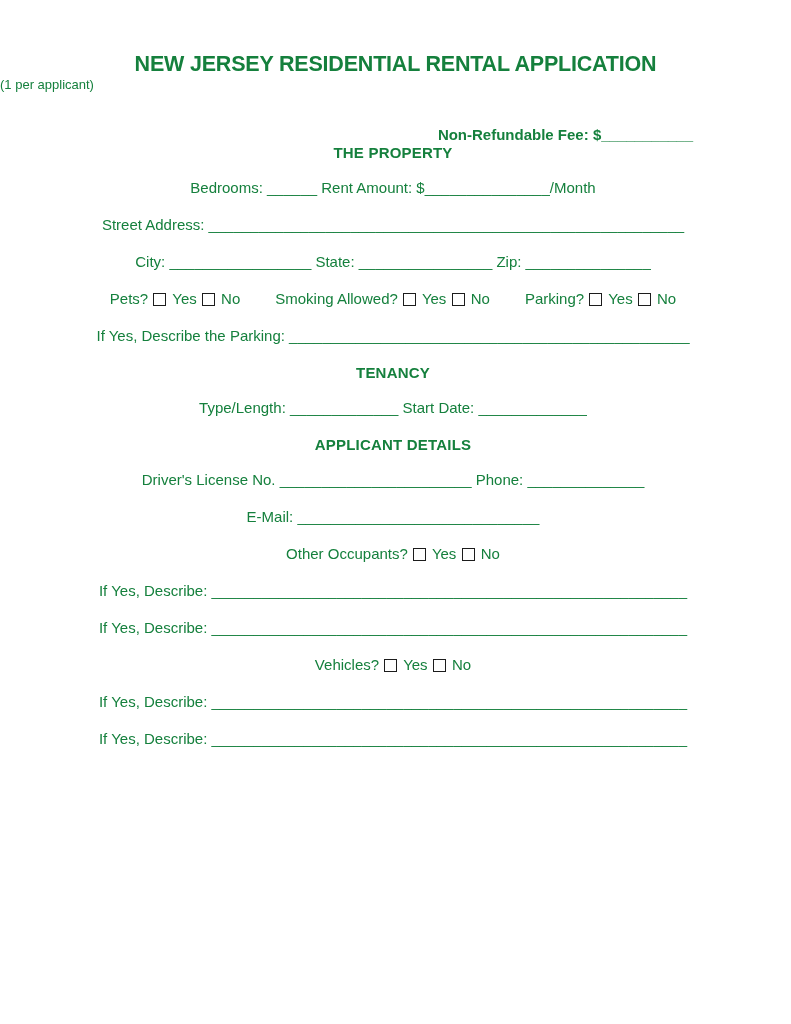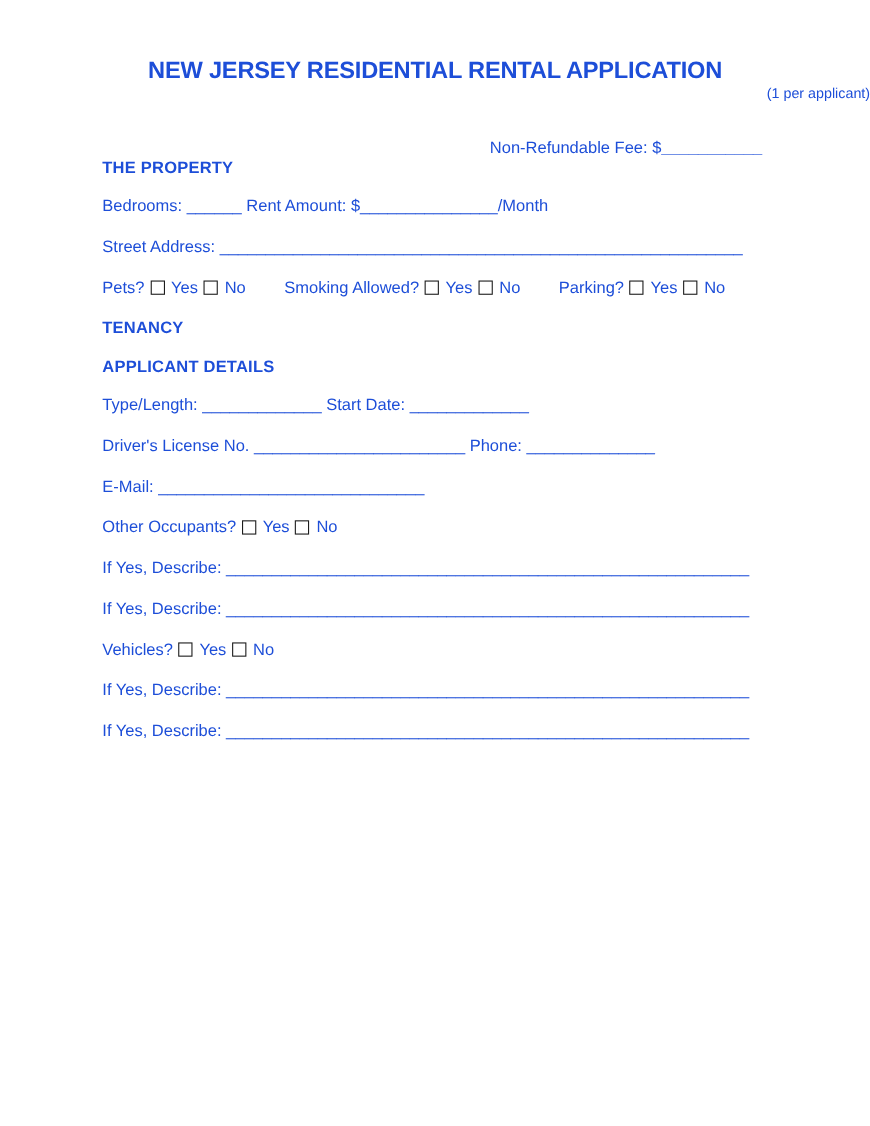--- a/index.html
+++ b/index.html
@@ -3,58 +3,59 @@
 <meta charset="utf-8">
 <style>
   html, body { margin: 0; padding: 0; background: #ffffff; }
   .page {
     position: relative;
     width: 791px;
     height: 752px;
     background: #ffffff;
     overflow: hidden;
     font-family: "Liberation Sans", "DejaVu Sans", sans-serif;
-    color: #1d4ed8;
+    color: #15803d;
   }
   .title {
     margin: 0;
     padding-top: 53px;
     text-align: center;
     font-size: 21.5px;
     line-height: 22px;
     font-weight: bold;
     letter-spacing: -0.2px;
   }
   .subtitle {
     margin-top: 3px;
-    text-align: right;
+    text-align: left;
     font-size: 13px;
     line-height: 14px;
   }
   .content {
     padding: 0 98px 0 93px;
     font-size: 15px;
   }
   .row {
     margin-top: 21px;
     line-height: 16px;
     white-space: nowrap;
+    text-align: center;
   }
   .row.fee {
     margin-top: 35px;
     text-align: right;
     font-weight: bold;
   }
   .fee + .heading { margin-top: 2px; }
   .heading {
     font-weight: bold;
     letter-spacing: 0.2px;
   }
   .heading + .row { margin-top: 19px; }
-  .b { font-weight: normal; }
+  .b { font-weight: bold; }
   .blank { letter-spacing: 0; }
   .cb {
     display: inline-block;
     width: 11px;
     height: 11px;
     border: 1.3px solid #1c1c1c;
     vertical-align: -1.5px;
     margin: 0 2px 0 1px;
     background: #fff;
   }
@@ -78,24 +79,26 @@
 
 <div class="page">
   <h1 class="title">NEW JERSEY RESIDENTIAL RENTAL APPLICATION</h1>
   <div class="subtitle">(1 per applicant)</div>
 
   <div class="content">
       <div class="row fee"><span class="b">Non-Refundable Fee: $</span><span class="blank">___________</span></div>
       <div class="row heading">THE PROPERTY</div>
       <div class="row"><span>Bedrooms: </span><span class="blank">______</span><span> Rent Amount: $</span><span class="blank">_______________</span><span>/Month</span></div>
       <div class="row"><span>Street Address: </span><span class="blank">_________________________________________________________</span></div>
+      <div class="row"><span>City: </span><span class="blank">_________________</span><span> State: </span><span class="blank">________________</span><span> Zip: </span><span class="blank">_______________</span></div>
       <div class="row"><span>Pets? </span><span class="cb"></span><span> Yes </span><span class="cb"></span><span> No</span><span class="gap"></span><span>Smoking Allowed? </span><span class="cb"></span><span> Yes </span><span class="cb"></span><span> No</span><span class="gap"></span><span>Parking? </span><span class="cb"></span><span> Yes </span><span class="cb"></span><span> No</span></div>
+      <div class="row"><span>If Yes, Describe the Parking: </span><span class="blank">________________________________________________</span></div>
       <div class="row heading">TENANCY</div>
+      <div class="row"><span>Type/Length: </span><span class="blank">_____________</span><span> Start Date: </span><span class="blank">_____________</span></div>
       <div class="row heading">APPLICANT DETAILS</div>
-      <div class="row"><span>Type/Length: </span><span class="blank">_____________</span><span> Start Date: </span><span class="blank">_____________</span></div>
       <div class="row"><span>Driver's License No. </span><span class="blank">_______________________</span><span> Phone: </span><span class="blank">______________</span></div>
       <div class="row"><span>E-Mail: </span><span class="blank">_____________________________</span></div>
       <div class="row"><span>Other Occupants? </span><span class="cb"></span><span> Yes </span><span class="cb"></span><span> No</span></div>
       <div class="row"><span>If Yes, Describe: </span><span class="blank">_________________________________________________________</span></div>
       <div class="row"><span>If Yes, Describe: </span><span class="blank">_________________________________________________________</span></div>
       <div class="row"><span>Vehicles? </span><span class="cb"></span><span> Yes </span><span class="cb"></span><span> No</span></div>
       <div class="row"><span>If Yes, Describe: </span><span class="blank">_________________________________________________________</span></div>
       <div class="row"><span>If Yes, Describe: </span><span class="blank">_________________________________________________________</span></div>
     </div>
 

